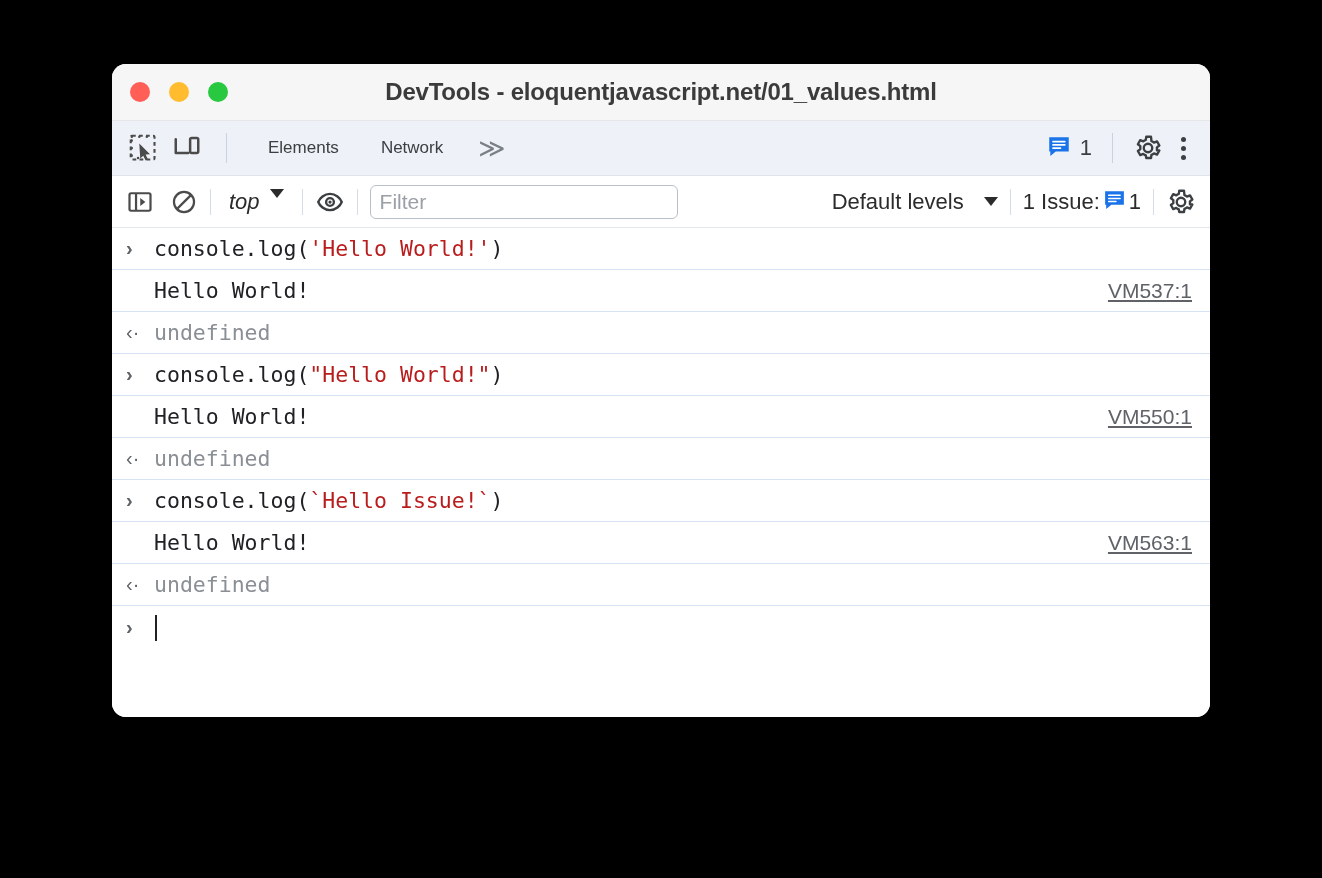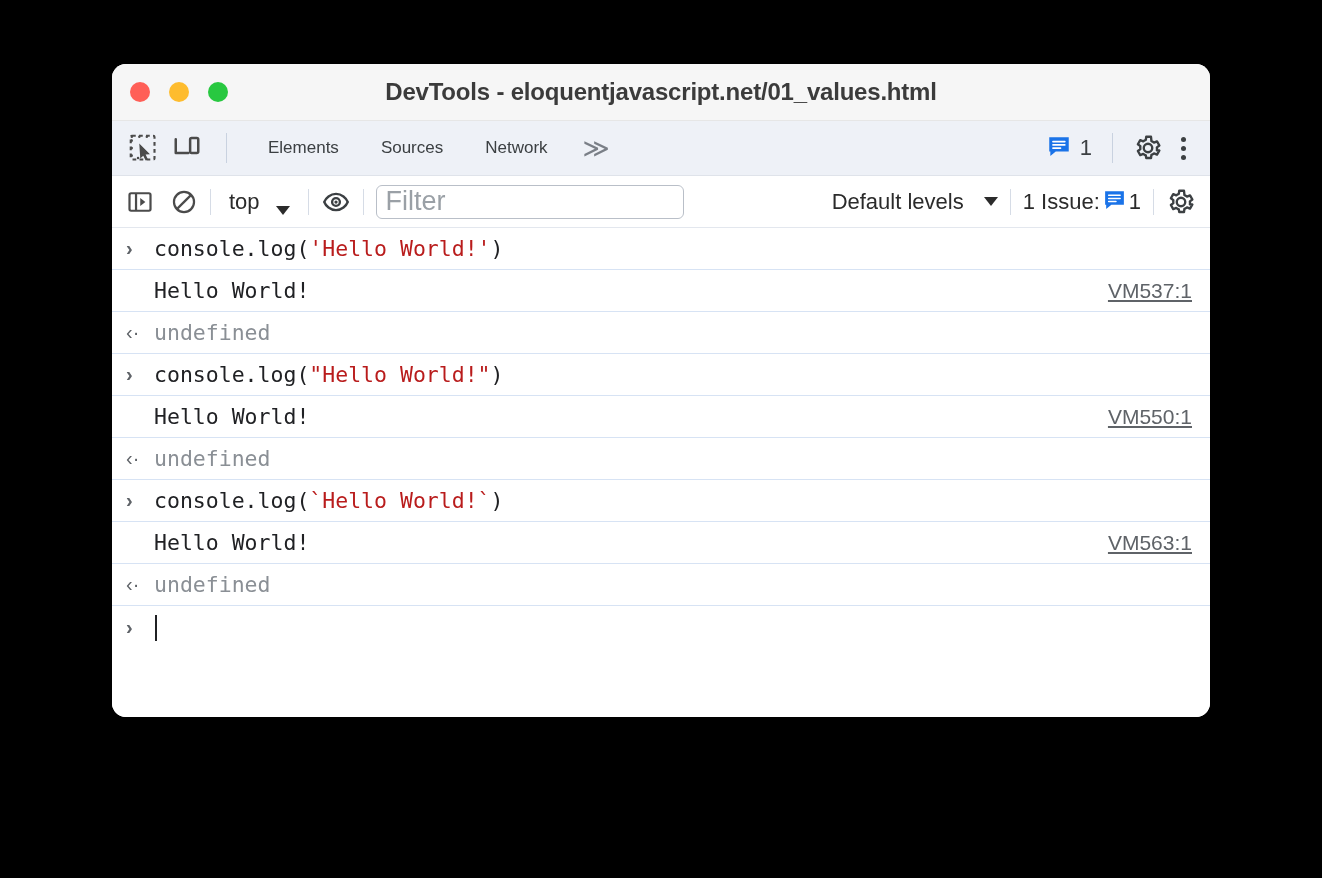--- a/index.html
+++ b/index.html
@@ -170,45 +170,46 @@
     border-bottom: 1px solid #e3e7ee;
   }
   .ct-item {
     display: flex;
     align-items: center;
     cursor: pointer;
     color: #4b4b4b;
   }
   .ctx-select {
     display: flex;
-    align-items: flex-end;
-    gap: 16px;
+    align-items: flex-start;
+    gap: 10px;
     font-size: 22px;
     color: #2b2b2b;
     padding: 0 6px;
     cursor: pointer;
+    font-style: italic;
   }
   .caret {
     width: 0; height: 0;
     border-left: 7px solid transparent;
     border-right: 7px solid transparent;
     border-top: 9px solid #2b2b2b;
   }
   .tsep {
     width: 1px;
     height: 26px;
     background: #d6dce6;
     margin: 0 12px;
   }
   .filter-input {
     width: 308px;
     height: 34px;
     border: 1px solid #b9bfc8;
     border-radius: 6px;
-    font-size: 27px;
+    font-size: 21px;
     padding: 0 9px;
     color: #202124;
     font-family: "Liberation Sans", sans-serif;
     background: #fff;
     outline: none;
   }
   .filter-input::placeholder { color: #9aa0a6; }
   .levels {
     display: flex;
     align-items: center;
@@ -322,21 +323,20 @@
         <svg width="30" height="30" viewBox="0 0 24 24" fill="none">
           <path d="M3 5v11h10" stroke="#4b4b4b" stroke-width="2" stroke-linecap="round" stroke-linejoin="round"></path>
           <rect x="14.5" y="4" width="6.5" height="12" rx="1.2" stroke="#4b4b4b" stroke-width="2"></rect>
         </svg>
       </div>
       <div class="vsep"></div>
     </div>
 
     <div class="tabs">
       <div class="tab">Elements</div>
-      <div class="tab">Sources</div>
       <div class="tab">Network</div>
       <div class="tab more">≫</div>
     </div>
 
     <div class="tabbar-right">
       <div class="issue-chip">
         <span>
           <svg width="26" height="26" viewBox="0 0 24 24">
             <path d="M3 4h18v13H9l-5 4.2V17H3z" fill="#1a73e8"></path>
             <path d="M6.4 8h11M6.4 11h11M6.4 14h7" stroke="#ffffff" stroke-width="1.5" stroke-linecap="round"></path>
@@ -437,21 +437,21 @@
         <div class="gutter"></div>
         <div class="content">Hello World!</div>
         <a class="vm-link">VM550:1</a>
       </div>
       <div class="row return-row">
         <div class="gutter chev-ret">‹·</div>
         <div class="content">undefined</div>
       </div>
       <div class="row input-row">
         <div class="gutter chev-in">›</div>
-        <div class="content"><span>console.log(</span><span class="str">`Hello World!`</span><span>)</span></div>
+        <div class="content"><span>console.log(</span><span class="str">`Hello Issue!`</span><span>)</span></div>
       </div>
       <div class="row output-row">
         <div class="gutter"></div>
         <div class="content">Hello World!</div>
         <a class="vm-link">VM563:1</a>
       </div>
       <div class="row return-row">
         <div class="gutter chev-ret">‹·</div>
         <div class="content">undefined</div>
       </div>

